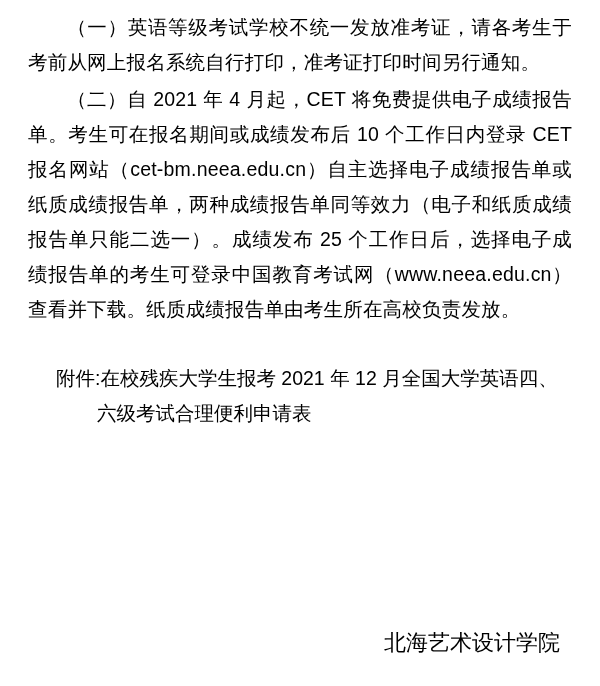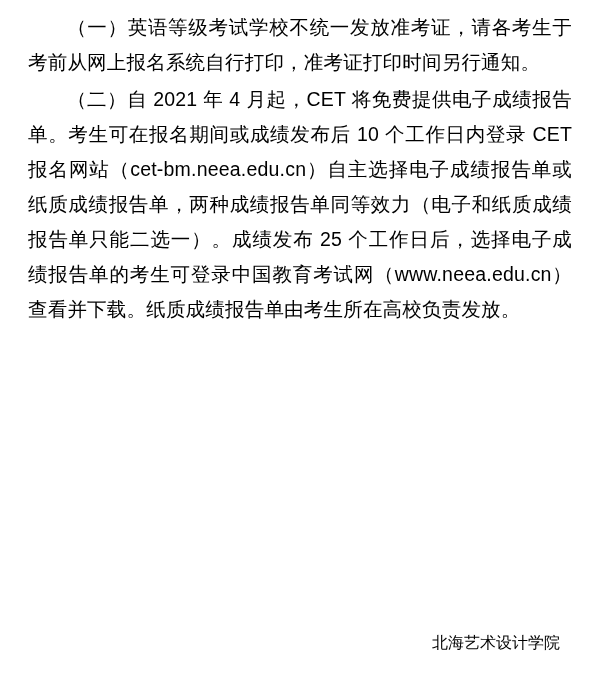--- a/index.html
+++ b/index.html
@@ -42,38 +42,42 @@
   }
   .attachment-line2 {
     margin: 0;
     padding-left: 2.1em;
   }
   .signature {
     position: absolute;
     right: 40px;
     bottom: 26px;
     text-align: left;
-    font-size: 16px;
+    font-size: 22px;
     line-height: 35px;
   }
   .sig-line {
     display: block;
     white-space: nowrap;
   }
   .sig-date {
     display: block;
     white-space: nowrap;
   }
 </style>
 </head>
 <body>
 
 <div class="page">
 
   <p class="para">（一）英语等级考试学校不统一发放准考证，请各考生于考前从网上报名系统自行打印，准考证打印时间另行通知。</p>
   <p class="para">（二）自 2021 年 4 月起，CET 将免费提供电子成绩报告单。考生可在报名期间或成绩发布后 10 个工作日内登录 CET 报名网站（cet-bm.neea.edu.cn）自主选择电子成绩报告单或纸质成绩报告单，两种成绩报告单同等效力（电子和纸质成绩报告单只能二选一）。成绩发布 25 个工作日后，选择电子成绩报告单的考生可登录中国教育考试网（www.neea.edu.cn）查看并下载。纸质成绩报告单由考生所在高校负责发放。</p>
 
+  <div class="attachment-block">
+    <p class="attachment-line1">附件:在校残疾大学生报考 2021 年 12 月全国大学英语四、</p>
+    <p class="attachment-line2">六级考试合理便利申请表</p>
+  </div>
 
   <div class="signature">
     <span class="sig-line">北海艺术设计学院</span>
   </div>
 
 </div>
 
 </body></html>

